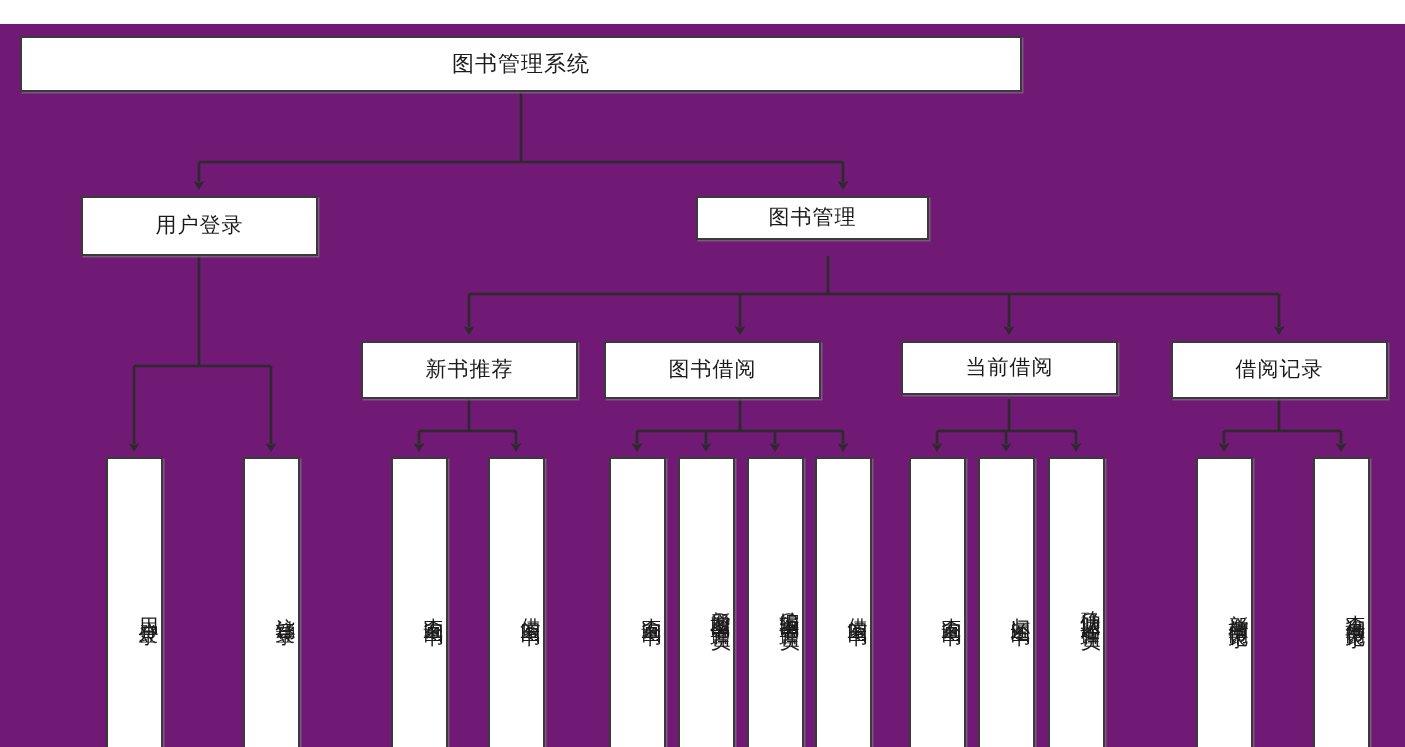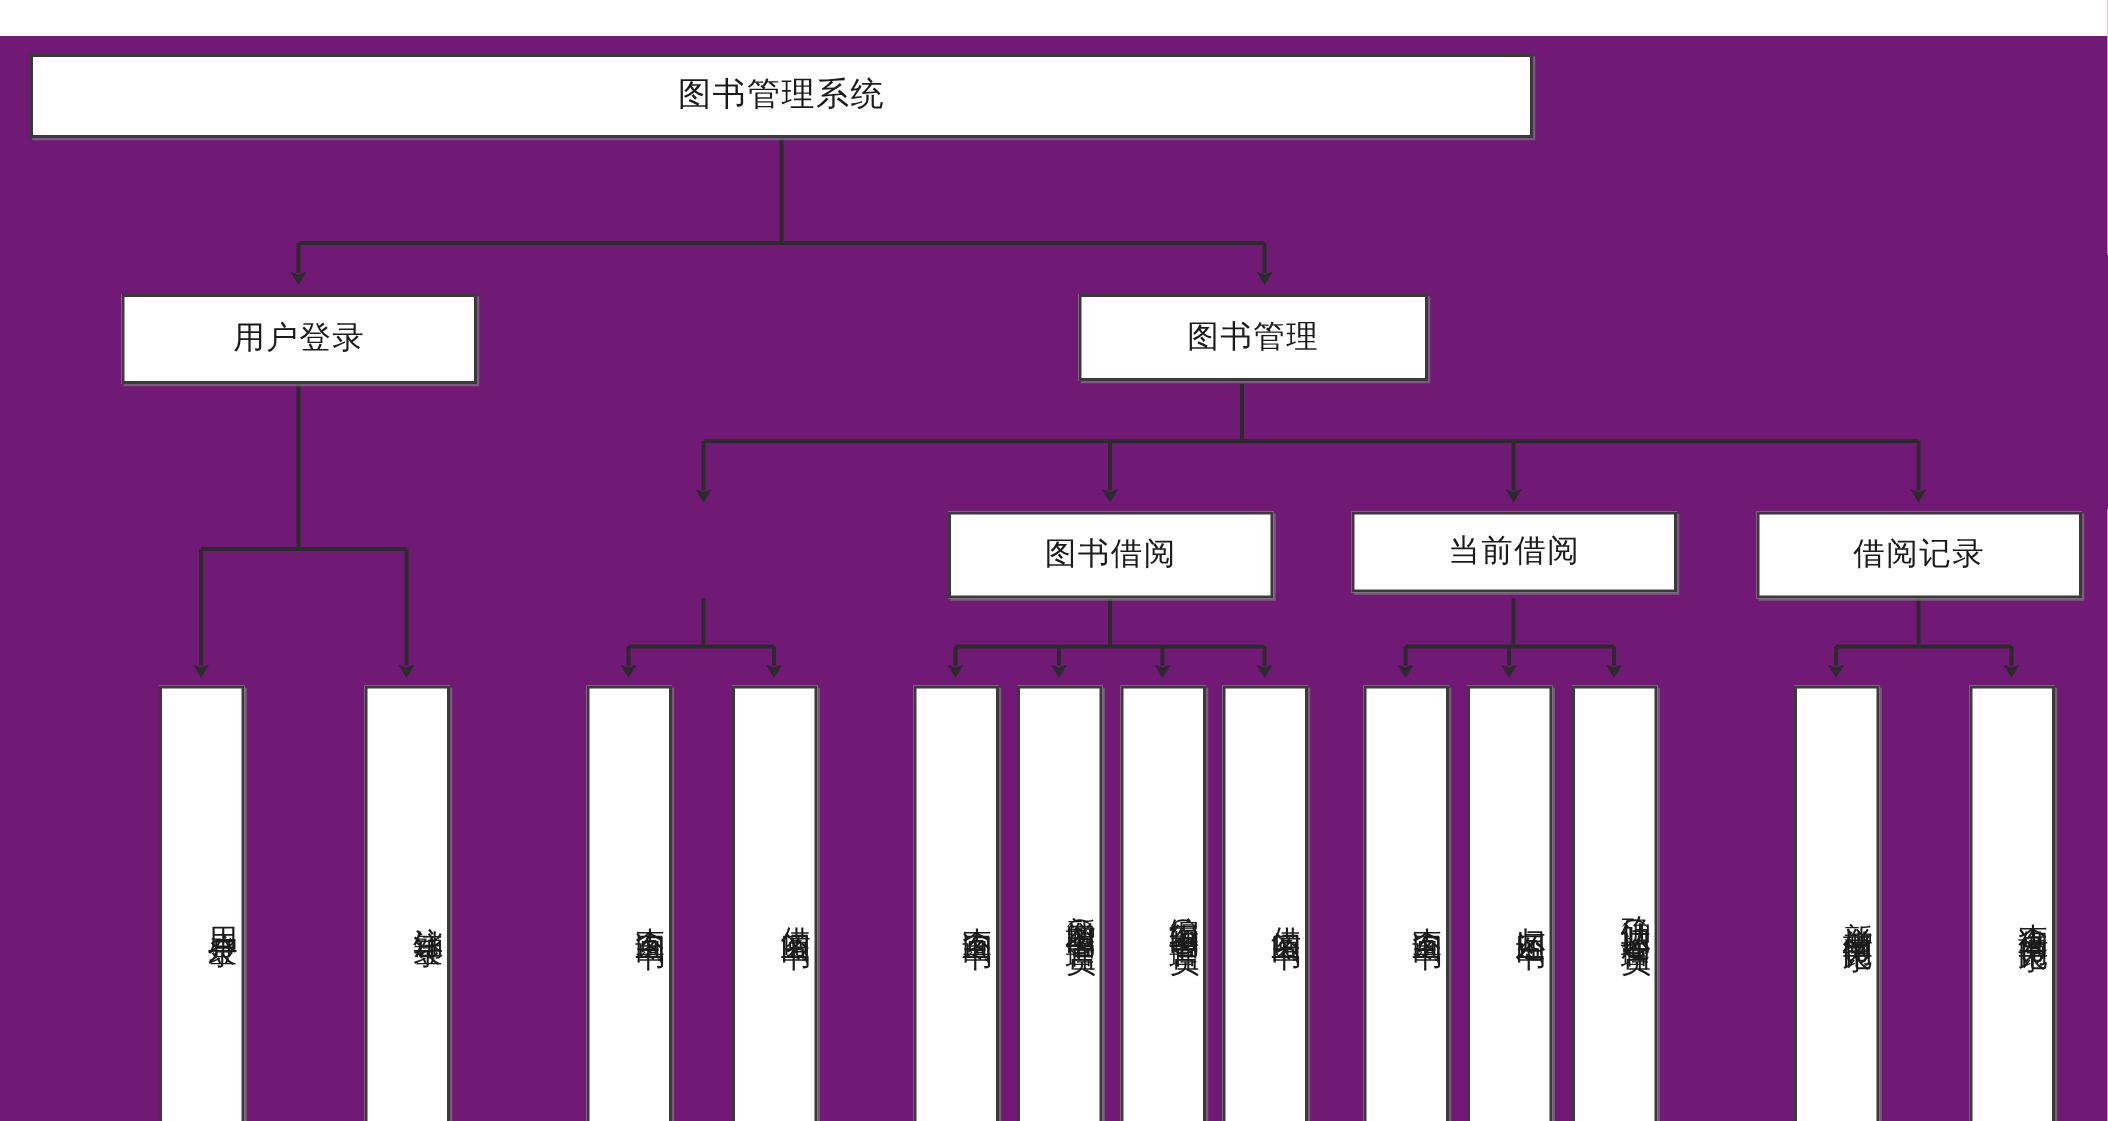--- a/index.html
+++ b/index.html
@@ -128,25 +128,28 @@
     </g>
   </svg>
 
   <div class="node h root" style="left:20px; top:12px; width:1002px; height:56px;">
     <span>图书管理系统</span>
   </div>
 
   <div class="node h" style="left:81px; top:172px; width:237px; height:60px;">
     <span>用户登录</span>
   </div>
-  <div class="node h" style="left:719px; top:172px; width:233px; height:58px;">
+  <div class="node h" style="left:696px; top:172px; width:233px; height:44px;">
     <span>图书管理</span>
   </div>
 
-  <div class="node h" style="left:632px; top:317px; width:217px; height:58px;">
+  <div class="node h" style="left:361px; top:317px; width:217px; height:58px;">
+    <span>新书推荐</span>
+  </div>
+  <div class="node h" style="left:604px; top:317px; width:217px; height:58px;">
     <span>图书借阅</span>
   </div>
   <div class="node h" style="left:901px; top:317px; width:217px; height:54px;">
     <span>当前借阅</span>
   </div>
   <div class="node h" style="left:1171px; top:317px; width:217px; height:58px;">
     <span>借阅记录</span>
   </div>
 
   <div class="node v" style="left:106px; top:433px; width:57px; height:302px;">

